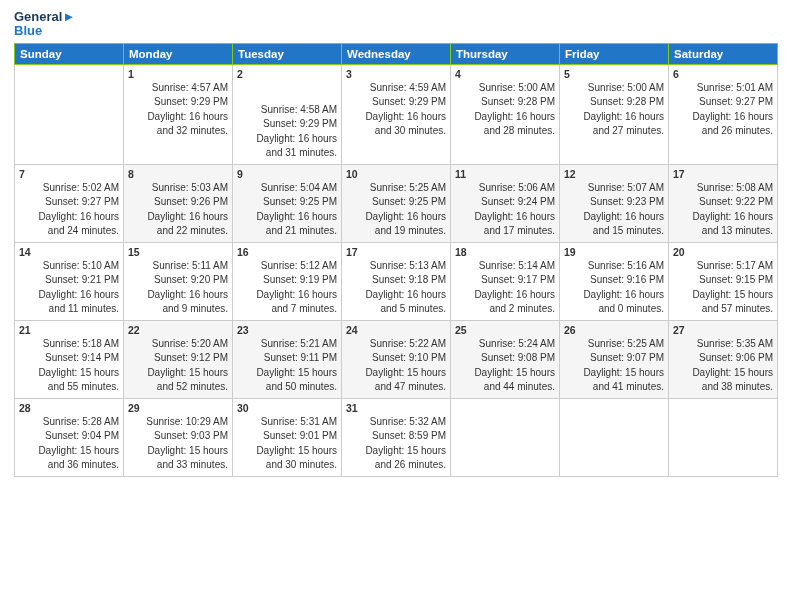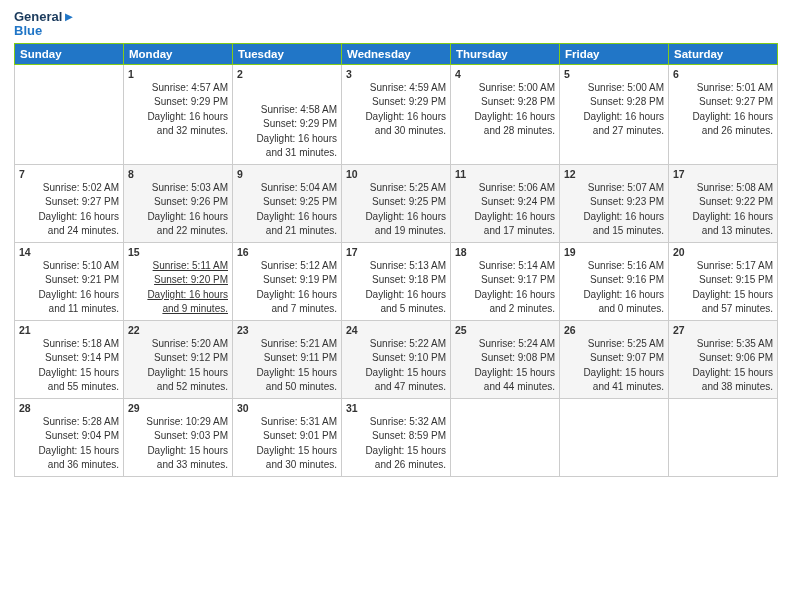--- a/index.html
+++ b/index.html
@@ -215,21 +215,21 @@
         <tr>
           <td>
             <span class="day-number">14</span>
             <div class="day-info" style="white-space: pre-line;">Sunrise: 5:10 AM
 Sunset: 9:21 PM
 Daylight: 16 hours
 and 11 minutes.</div>
           </td>
           <td>
             <span class="day-number">15</span>
-            <div class="day-info" style="white-space: pre-line; text-decoration: underline;">Sunrise: 5:11 AM
+            <div class="day-info" style="white-space: pre-line;">Sunrise: 5:11 AM
 Sunset: 9:20 PM
 Daylight: 16 hours
 and 9 minutes.</div>
           </td>
           <td>
             <span class="day-number">16</span>
             <div class="day-info" style="white-space: pre-line;">Sunrise: 5:12 AM
 Sunset: 9:19 PM
 Daylight: 16 hours
 and 7 minutes.</div>

